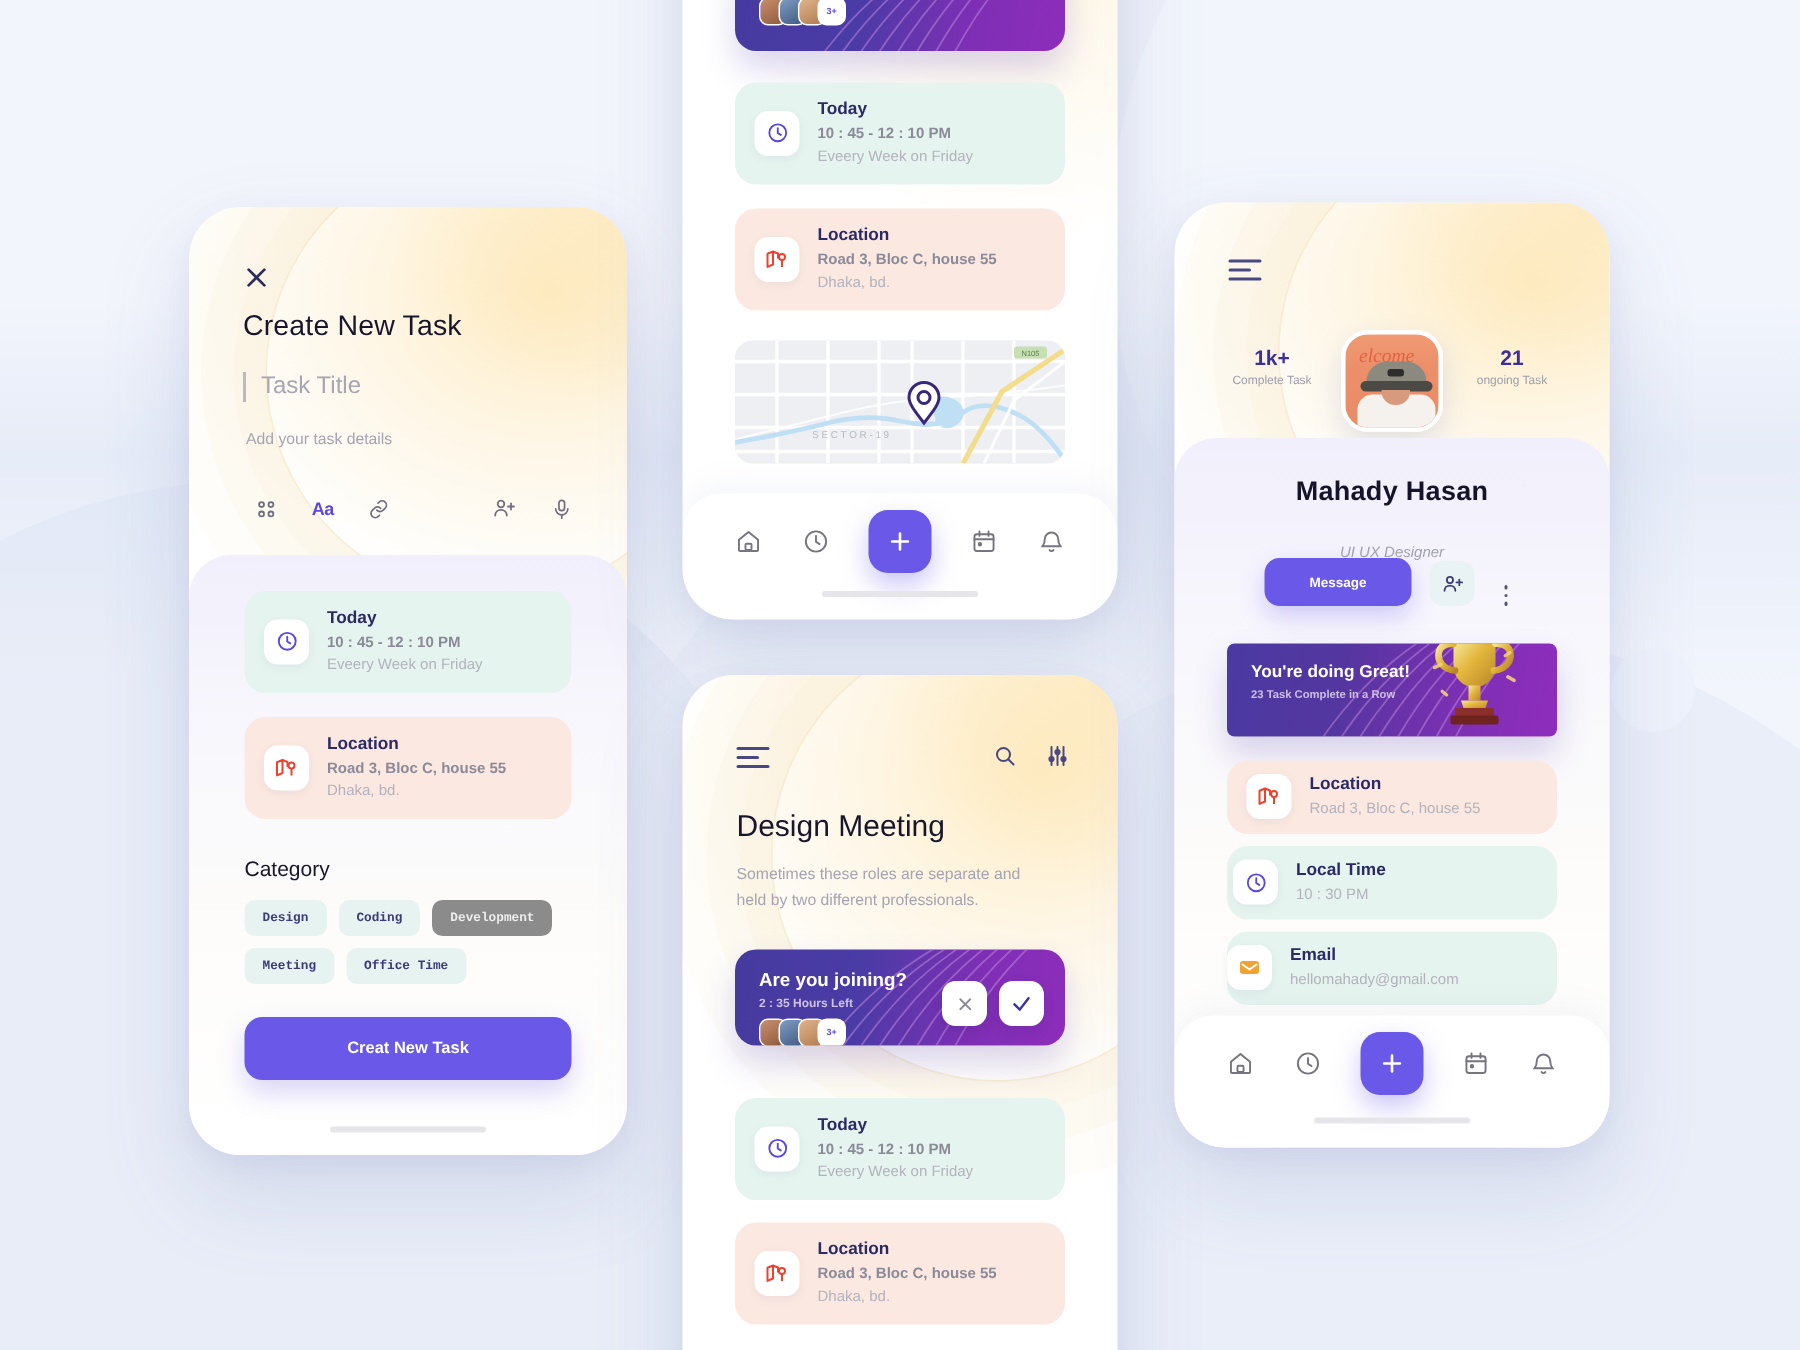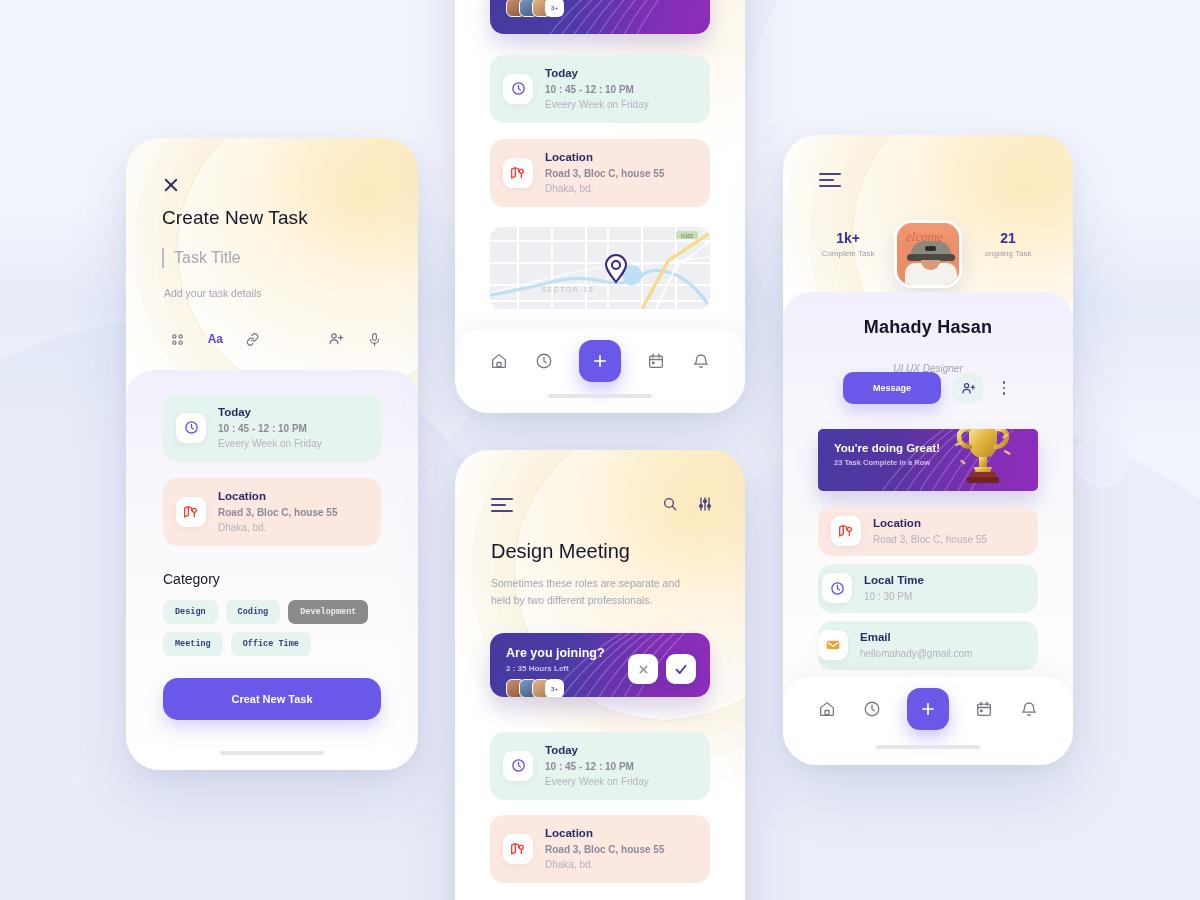--- a/index.html
+++ b/index.html
@@ -314,21 +314,21 @@
 
     <div class="cat-h" style="position:absolute;left:37px;top:433px;">Category</div>
     <div class="chips" style="position:absolute;left:37px;top:462px;width:230px;">
       <span class="chip">Design</span>
       <span class="chip">Coding</span>
       <span class="chip selected">Development</span>
       <span class="chip">Meeting</span>
       <span class="chip">Office Time</span>
     </div>
 
-    <div class="btn-primary" style="position:absolute;left:37px;top:540px;width:218px;border-radius:15px;">Creat New Task</div>
+    <div class="btn-primary" style="position:absolute;left:37px;top:540px;width:218px;">Creat New Task</div>
 
     <div class="home-ind" style="bottom:15px;"></div>
   </div>
 </div>
 
 <div class="phone" id="phone-detail-top">
   <div class="screen">
     <div class="warm-top" style="height:560px;"></div>
 
     <div class="join-card" style="position:absolute;left:35px;top:270px;width:220px;height:64px;">
@@ -581,21 +581,21 @@
       <div style="position:absolute;left:28px;top:23px;width:11px;height:5px;border-radius:2px;background:#2e2d2b;"></div>
       <div style="position:absolute;left:8px;top:40px;width:52px;height:30px;border-radius:10px 10px 0 0;background:#f5f2ee;"></div>
       <div style="position:absolute;left:24px;top:37px;width:19px;height:10px;border-radius:0 0 9px 9px;background:#d89a7c;"></div>
     </div>
 
     <div class="sheet" style="top:157px;bottom:0;"></div>
 
     <div class="prof-name" style="position:absolute;left:0;right:0;top:182px;text-align:center;">Mahady Hasan</div>
     <div class="prof-role" style="position:absolute;left:0;right:0;top:208px;text-align:center;">UI UX Designer</div>
 
-    <div style="position:absolute;left:0;right:0;top:237px;display:flex;justify-content:center;align-items:center;gap:12px;">
+    <div style="position:absolute;left:0;right:0;top:237px;display:flex;justify-content:center;align-items:flex-end;gap:12px;">
       <span class="msg-btn">Message</span>
       <span class="sq-btn">
         <svg width="15" height="15" viewBox="0 0 24 24" fill="none" stroke="#3f3d70" stroke-width="1.9" stroke-linecap="round">
           <circle cx="9" cy="7.5" r="3.3"></circle>
             <path d="M3.2 19c0-3.4 2.6-5.6 5.8-5.6s5.8 2.2 5.8 5.6"></path>
           <line x1="19" y1="7" x2="19" y2="13"></line>
             <line x1="16" y1="10" x2="22" y2="10"></line>
           </svg>
       </span>
       <span class="dots-btn">

